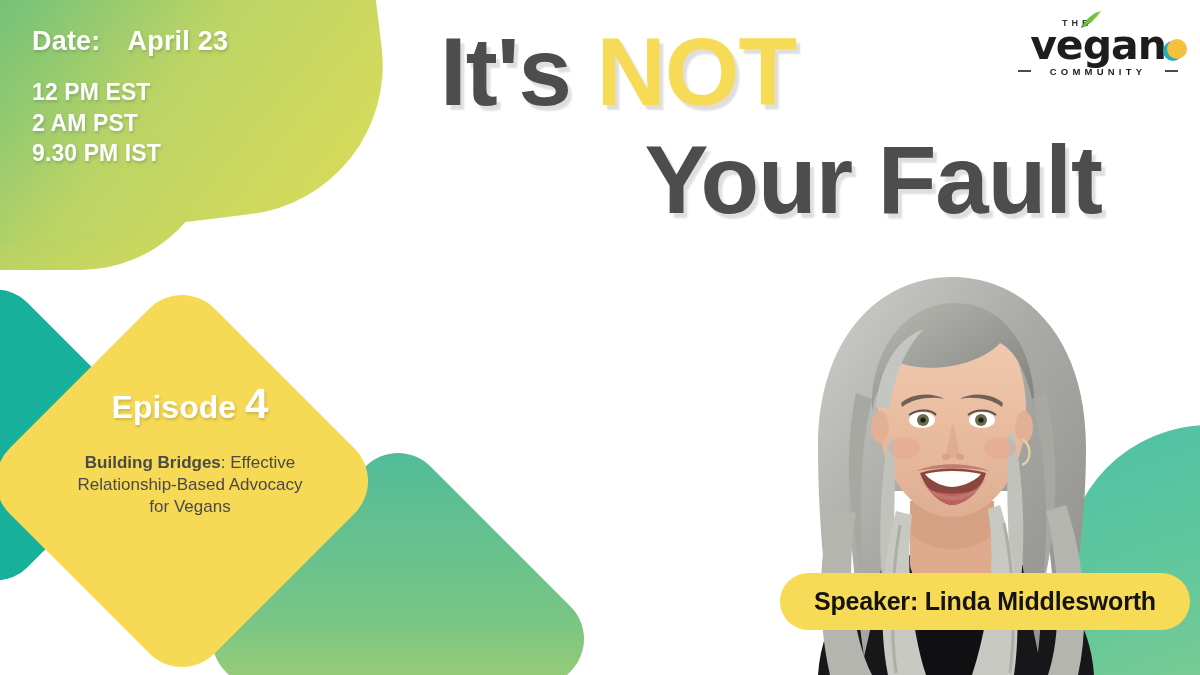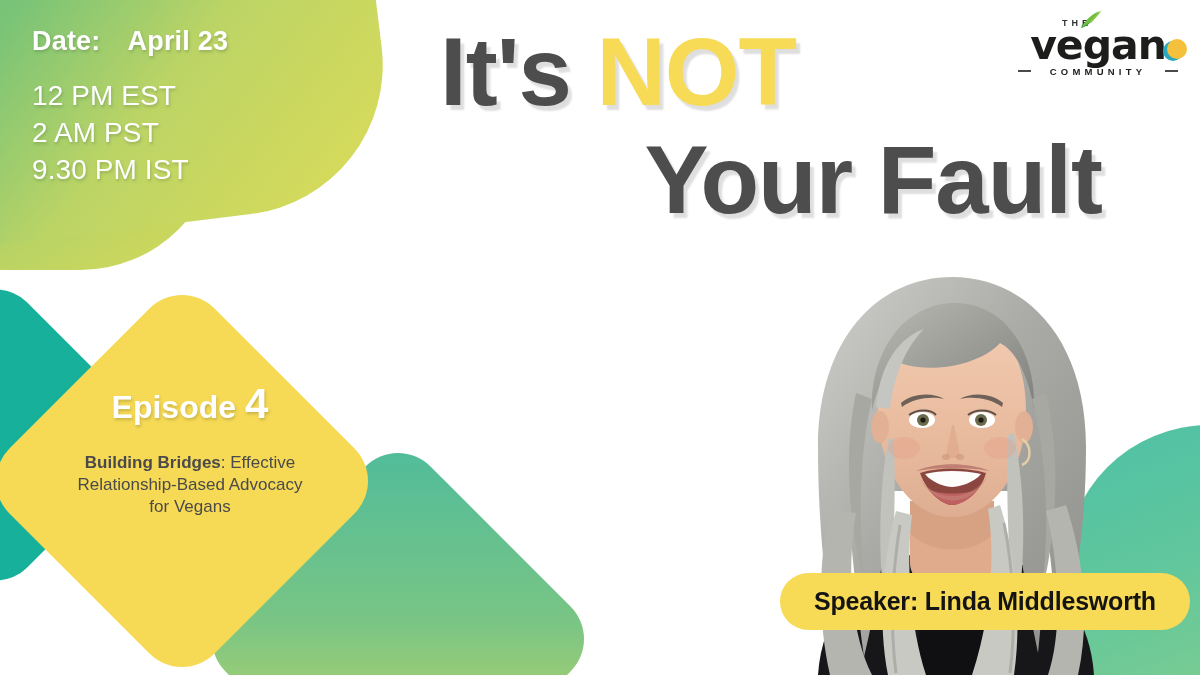--- a/index.html
+++ b/index.html
@@ -76,21 +76,21 @@
     color:#ffffff;
     text-shadow:1px 2px 3px rgba(80,110,70,.35);
     z-index:6;
   }
   .dt-date{
     font-size:27px; font-weight:bold; letter-spacing:.2px;
     white-space:nowrap; margin-bottom:20px;
   }
   .dt-date .dt-label{margin-right:27px;}
   .dt-time-label{font-size:27px;font-weight:bold;margin-bottom:4px;}
-  .dt-line{font-size:28px;font-weight:normal;line-height:1.33;letter-spacing:.1px;}
+  .dt-line{font-size:23px;font-weight:bold;line-height:1.33;letter-spacing:.1px;}
 
   
   .logo{
     position:absolute; right:22px; top:18px;
     width:160px; text-align:center; z-index:8;
   }
   .logo-the{
     font-size:9px; letter-spacing:4px; color:#333;
     font-weight:bold; margin-bottom:-2px; margin-left:-42px;
   }

